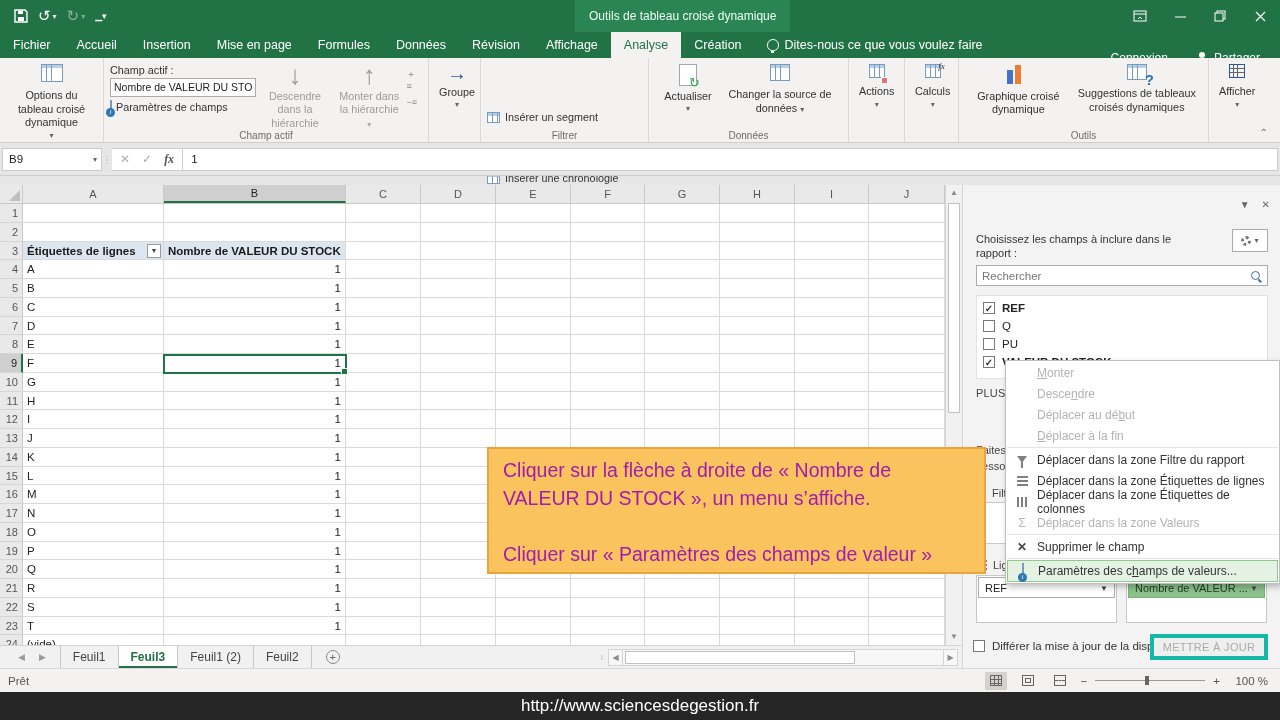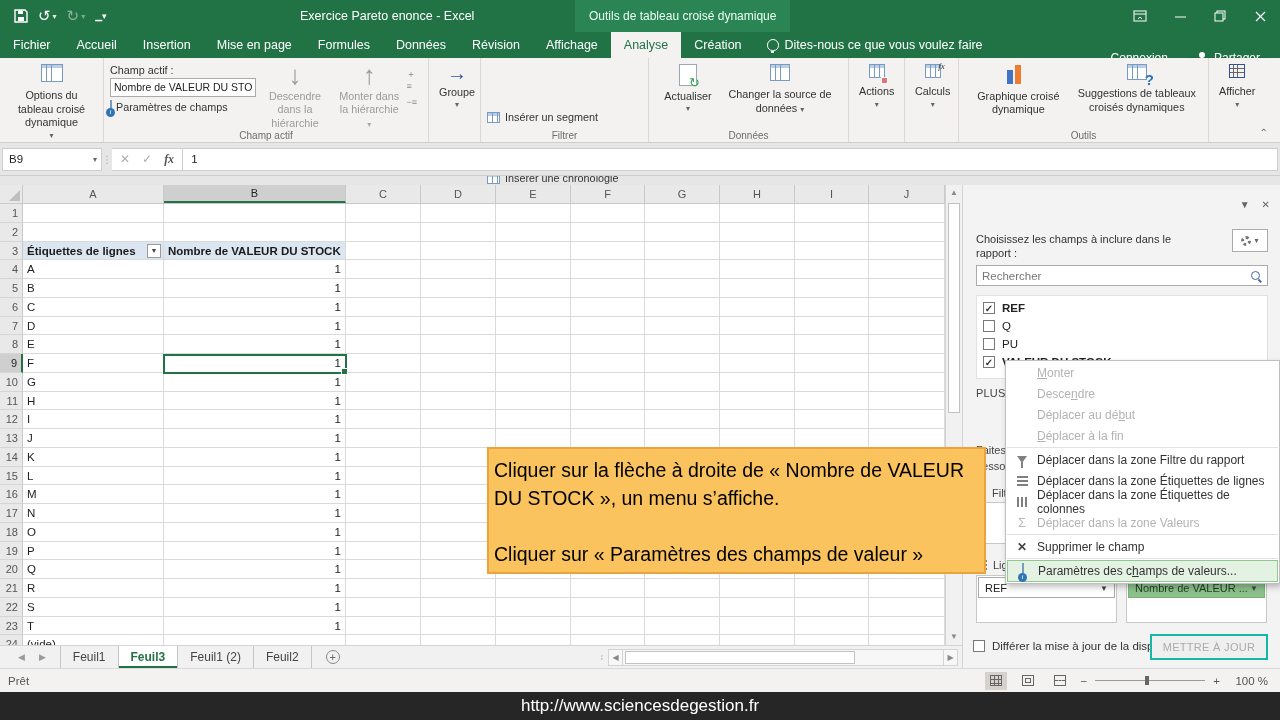--- a/index.html
+++ b/index.html
@@ -152,56 +152,55 @@
   .zonebox { position:absolute; width:141px; background:#fff; border:1px solid #C8C8C8; }
   .chip { height:21px; margin:1px; background:#fff; border:1px solid #ABABAB; display:flex; align-items:center; padding:0 6px; font-size:11px; color:#222; }
   .chip .caret { margin-left:auto; color:#444; }
   .chip.green { background:#8CC18C; border-color:#79B279; color:#1f3d1f; }
   .funnel { width:0; height:0; border-left:5px solid transparent; border-right:5px solid transparent; border-top:7px solid #808080; position:relative; }
   .funnel:after { content:""; position:absolute; left:-1px; top:-1px; width:2px; height:6px; background:#808080; }
   .zrows { width:11px; height:10px; background:repeating-linear-gradient(#808080 0 2px, transparent 2px 4px); }
   .zcols { width:10px; height:10px; background:repeating-linear-gradient(90deg,#808080 0 2px, transparent 2px 4px); }
   .zsigma { color:#9a9a9a; font-size:12px; font-weight:bold; }
   .defer { position:absolute; left:10px; top:455px; display:flex; align-items:center; gap:7px; font-size:11.5px; color:#333; }
-  .updatebtn { position:absolute; right:12px; top:449px; width:118px; height:26px; background:#EFEFEF; border:2px solid #14b8a6; color:#ABABAB; font-size:11px; display:flex; align-items:center; justify-content:center; letter-spacing:.3px; }
+  .updatebtn { position:absolute; right:12px; top:449px; width:118px; height:26px; background:#EFEFEF; border:4px solid #14b8a6; color:#ABABAB; font-size:11px; display:flex; align-items:center; justify-content:center; letter-spacing:.3px; }
 
   
   .ctxmenu { position:absolute; left:1005px; top:360px; width:275px; background:#fff; border:1px solid #BFBFBF; box-shadow:2px 3px 6px rgba(0,0,0,.25); z-index:50; padding:1px; }
   .mitem { display:flex; align-items:center; height:21px; font-size:12px; color:#333; padding-right:6px; }
   .mitem .mico { width:30px; display:flex; align-items:center; justify-content:center; flex:0 0 30px; }
   .mitem.disabled { color:#B3B3B3; }
   .msep { height:1px; background:#E3E3E3; margin:1px 0; }
   .mitem.hl { background:#E4F2E4; border:1px solid #8FC98F; height:22px; }
   .mi-x { color:#444; font-size:12px; font-weight:bold; }
   .mi-sigma { color:#b9b9b9; font-size:13px; }
   .mi-settings { position:relative; width:14px; height:12px; border:1px solid #7a9bc0; background:#fff; }
   .mi-settings:before { content:""; position:absolute; left:0; top:0; right:0; height:3px; background:#b9cfe8; }
 
   
-  .annotation { position:absolute; left:487px; top:447px; width:499px; height:127px; background:#FBC35D; border:2px solid #EDA33B; z-index:40; padding:7px 5px; font-size:19.5px; line-height:28px; color:#000000; white-space:pre-line; }
+  .annotation { position:absolute; left:487px; top:447px; width:499px; height:127px; background:#FBC35D; border:2px solid #EDA33B; z-index:40; padding:7px 14px; font-size:19.5px; line-height:28px; color:#a21caf; white-space:pre-line; }
 </style>
 </head>
 <body>
 
 <div id="app">
 
   <div class="titlebar">
     <div class="qat">
       <span class="qbtn">
         <svg width="14" height="14" viewBox="0 0 14 14">
             <path d="M1 1h10l2 2v10H1z" fill="none" stroke="#fff" stroke-width="1.4"></path>
             <rect x="4" y="8" width="6" height="4" fill="#fff"></rect>
             <rect x="4" y="1.5" width="5" height="3.5" fill="#fff"></rect>
           </svg>
       </span>
       <span class="qbtn">↺<span class="mini-caret">▾</span></span>
       <span class="qbtn dim">↻<span class="mini-caret">▾</span></span>
       <span class="qbtn" style="font-size:9px;">▁▾</span>
     </div>
-    <div class="tb-title">Exercice Pareto enonce - Excel</div>
     <div class="tb-context">Outils de tableau croisé dynamique</div>
     <div class="winbtns">
       <span class="winbtn">
         <svg width="14" height="12" viewBox="0 0 14 12">
             <rect x="1" y="1" width="12" height="10" fill="none" stroke="#fff"></rect>
             <path d="M1 4h12" stroke="#fff"></path>
             <path d="M5 9l2-2 2 2" fill="none" stroke="#fff"></path>
           </svg>
       </span>
       <span class="winbtn">

